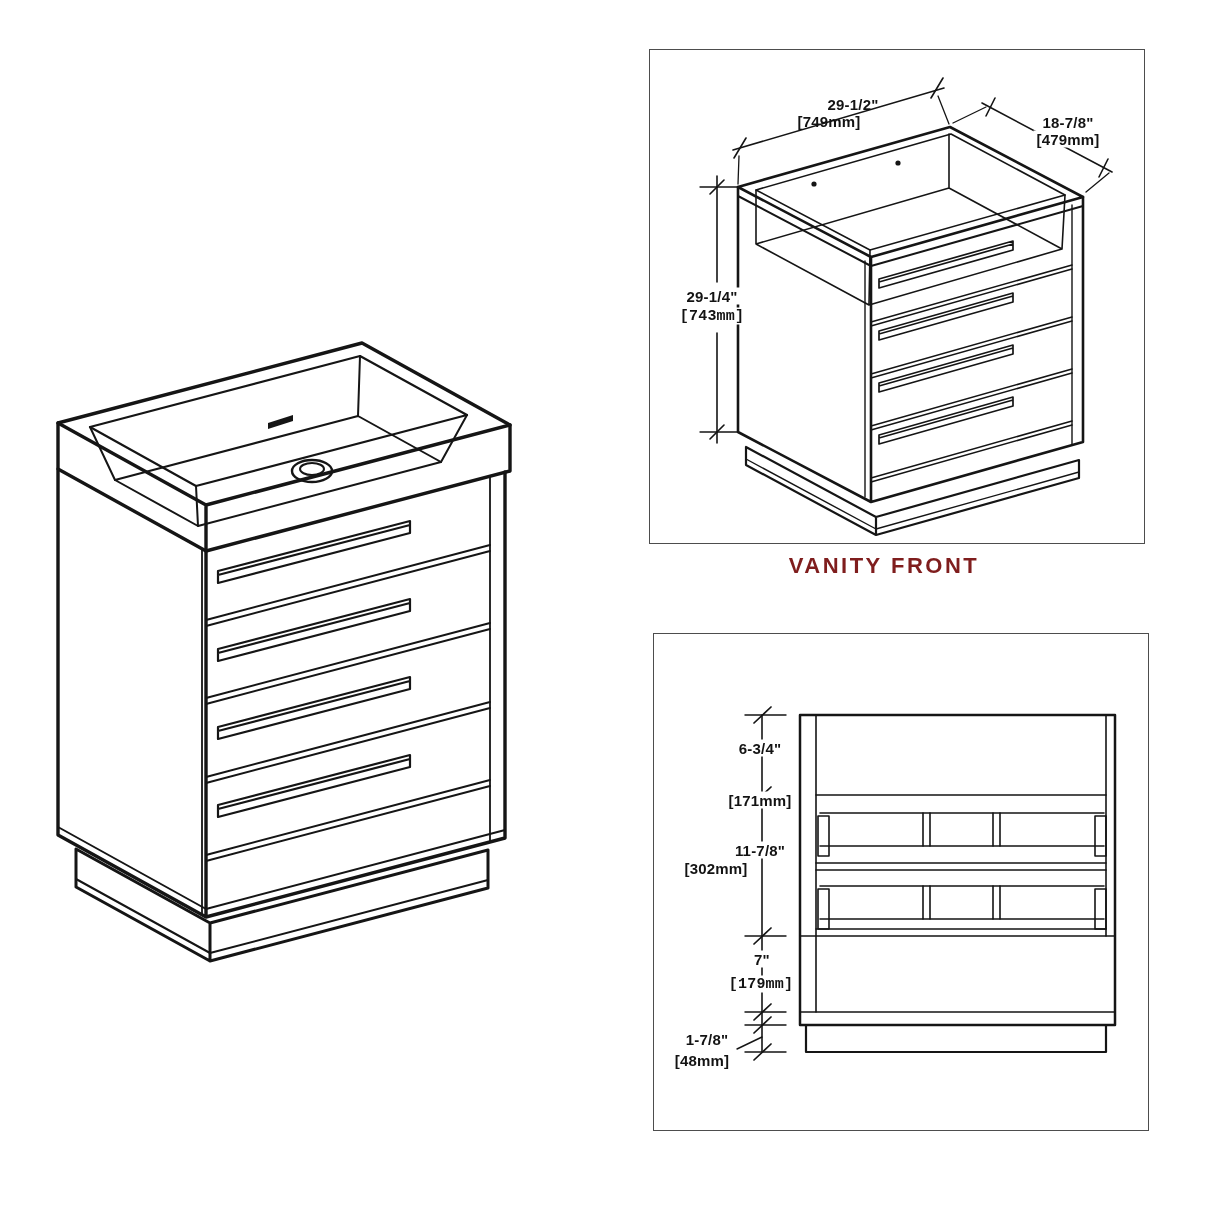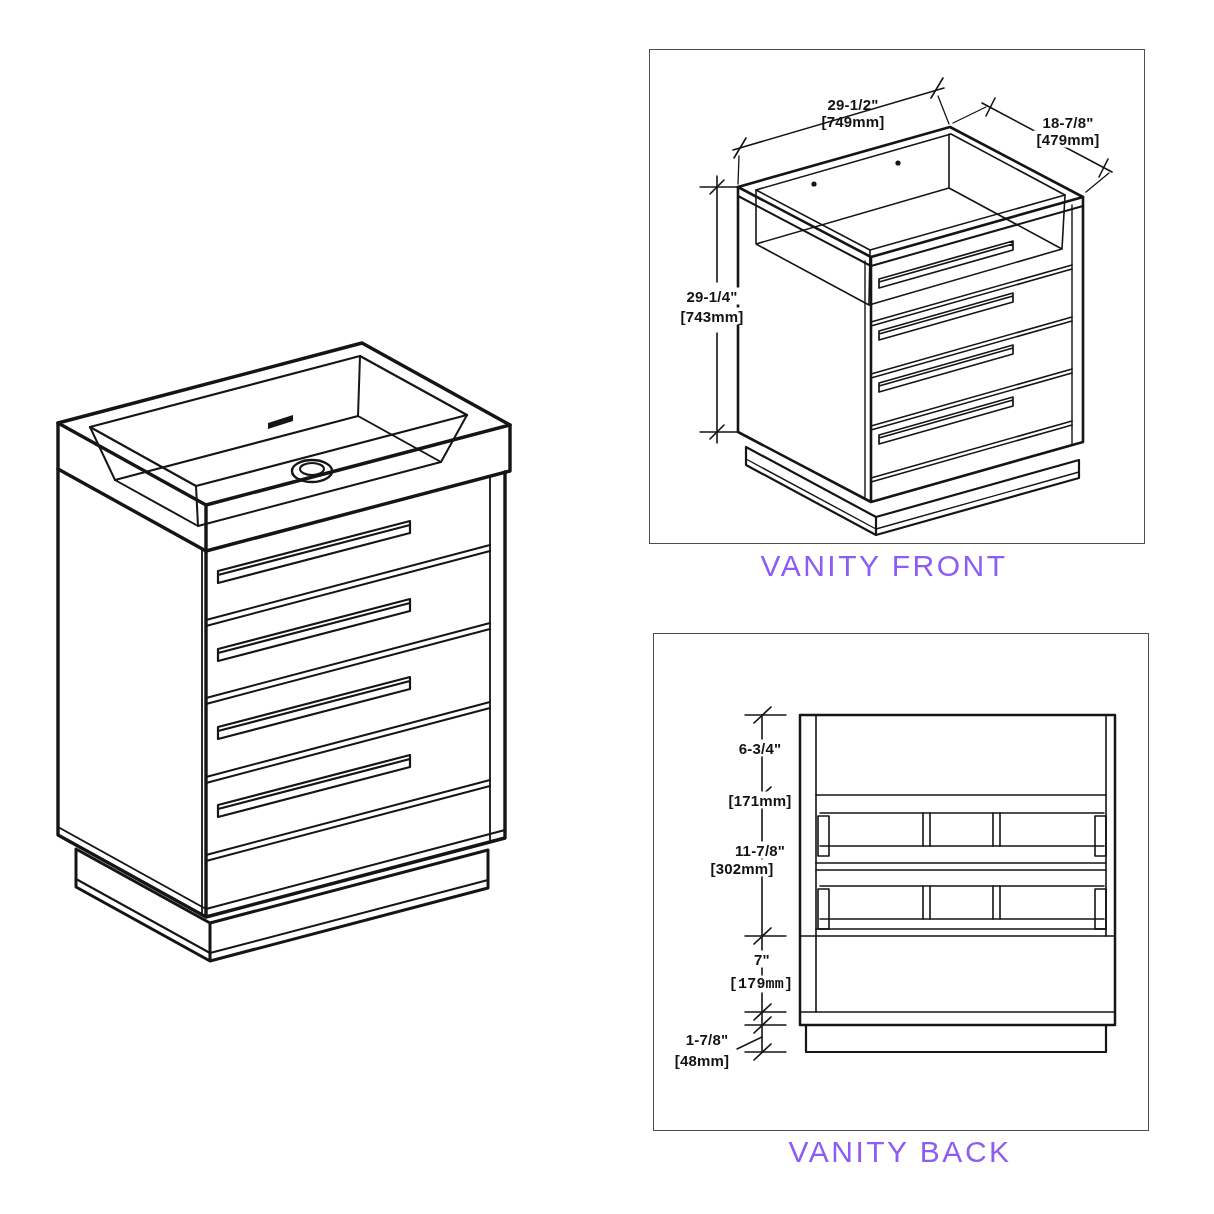--- a/index.html
+++ b/index.html
@@ -7,21 +7,21 @@
          font-family:"Liberation Sans",sans-serif;color:#161616;}
   #lineart{position:absolute;left:0;top:0;z-index:1;}
   .frame{position:absolute;border:1.5px solid #4d4d4d;background:transparent;z-index:0;}
   #front-frame{left:649px;top:49px;width:494px;height:493px;}
   #back-frame{left:653px;top:633px;width:494px;height:496px;}
   .dim{position:absolute;z-index:2;transform:translate(-50%,-50%);
        font-size:15px;font-weight:700;letter-spacing:0.2px;white-space:nowrap;
        color:#131313;text-align:center;line-height:1;}
   .dim.masked{background:#fff;padding:1px 3px;}
   .caption{position:absolute;z-index:2;transform:translate(-50%,-50%);
-       font-size:30px;font-weight:400;letter-spacing:2.5px;white-space:nowrap;color:#8b5cf6;}
+       font-size:22px;font-weight:700;letter-spacing:2.5px;white-space:nowrap;color:#7f1d1d;}
 </style>
 </head>
 <body>
 
 <div id="stage">
 
   <div id="front-frame" class="frame"></div>
   <div id="back-frame" class="frame"></div>
 
   <svg id="lineart" width="1214" height="1214" viewBox="0 0 1214 1214">
@@ -130,30 +130,29 @@
                    M745,1012 L786,1012 M745,1025 L786,1025 M745,1052 L786,1052"></path>
           <path stroke-width="1.7" d="M754,723 L771,707 M754,803 L771,787 M754,944 L771,928
                    M754,1020 L771,1004 M754,1033 L771,1017 M754,1060 L771,1044"></path>
           <path stroke-width="1.4" d="M737,1049 L762,1037"></path>
         </g>
       </g>
     </g>
   </svg>
 
   <div class="dim" style="left:853px;top:104px;">29-1/2"</div>
-  <div class="dim" style="left:853px;top:121px;">[749mm]</div>
+  <div class="dim" style="left:829px;top:121px;">[749mm]</div>
   <div class="dim masked" style="left:1068px;top:122px;">18-7/8"</div>
   <div class="dim masked" style="left:1068px;top:139px;text-align:center;">[479mm]</div>
   <div class="dim masked" style="left:712px;top:296px;">29-1/4"</div>
-  <div class="dim masked" style="left:712px;top:316px;">[743mm]</div>
+  <div class="dim masked" style="left:712px;top:316px;font-family:Liberation Mono, monospace;">[743mm]</div>
   <div class="caption" style="left:884px;top:566px;">VANITY FRONT</div>
 
   <div class="dim masked" style="left:760px;top:748px;">6-3/4"</div>
   <div class="dim masked" style="left:760px;top:800px;">[171mm]</div>
   <div class="dim masked" style="left:760px;top:850px;">11-7/8"</div>
-  <div class="dim masked" style="left:742px;top:868px;text-align:right;">[302mm]</div>
+  <div class="dim masked" style="left:716px;top:868px;text-align:right;">[302mm]</div>
   <div class="dim masked" style="left:762px;top:959px;">7"</div>
   <div class="dim masked" style="left:761px;top:984px;font-family:Liberation Mono, monospace;">[179mm]</div>
   <div class="dim" style="left:707px;top:1039px;">1-7/8"</div>
   <div class="dim" style="left:702px;top:1060px;">[48mm]</div>
-  <div class="caption" style="left:900px;top:1152px;">VANITY BACK</div>
 
 </div>
 
 </body></html>

